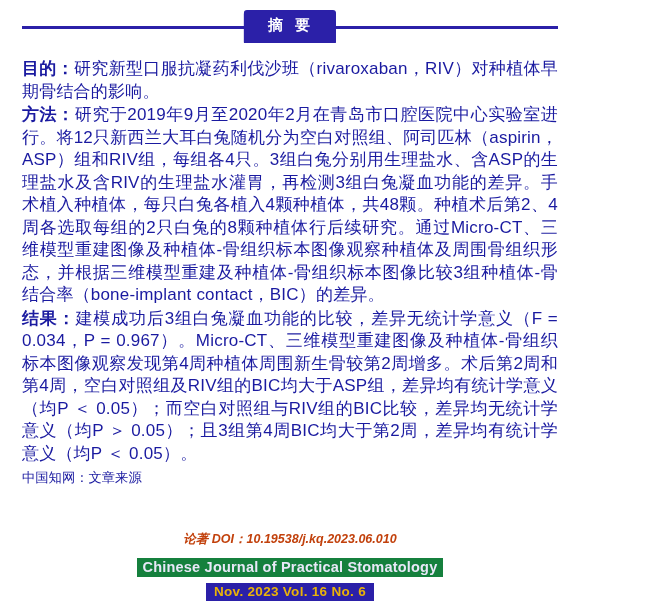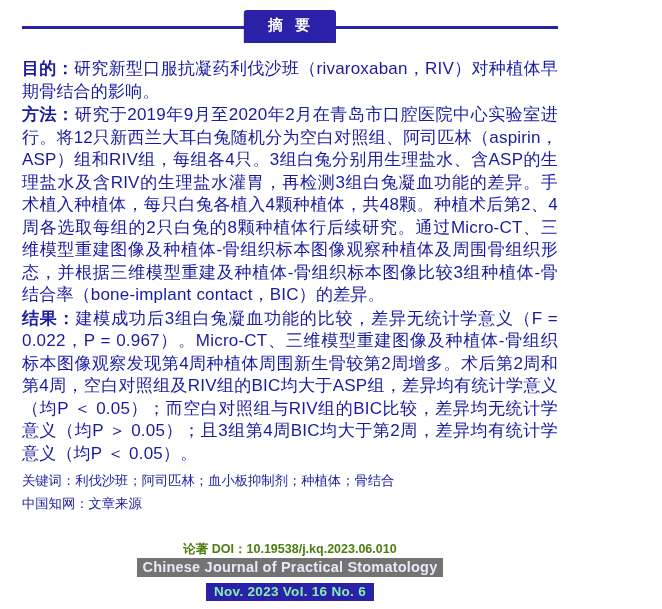--- a/index.html
+++ b/index.html
@@ -83,38 +83,40 @@
   
   .footer {
     position: absolute;
     left: 0;
     right: 0;
     bottom: 8px;
     text-align: center;
   }
   .doi {
     font-size: 12.5px;
-    color: #4d7c0f;
+    color: #c2410c;
     font-weight: bold;
+    margin-bottom: 10px;
+    font-style: italic;
   }
   .journal {
     display: inline-block;
     font-size: 14.5px;
     font-weight: bold;
     color: #e8e8f8;
-    background: #737373;
+    background: #15803d;
     padding: 1px 6px 2px 6px;
     letter-spacing: 0.2px;
   }
   .issue {
     display: inline-block;
     margin-top: 6px;
     font-size: 13.5px;
     font-weight: bold;
-    color: #86efac;
+    color: #eab308;
     background: #2b20a8;
     padding: 1px 8px 2px 8px;
     letter-spacing: 0.3px;
   }
 </style>
 </head>
 <body>
 
 <div class="page">
 
@@ -127,27 +129,24 @@
 
     <p class="para">
       <span class="lead">目的：</span><span>研究新型口服抗凝药利伐沙班（rivaroxaban，RIV）对种植体早期骨结合的影响。</span>
     </p>
 
     <p class="para">
       <span class="lead">方法：</span><span>研究于2019年9月至2020年2月在青岛市口腔医院中心实验室进行。将12只新西兰大耳白兔随机分为空白对照组、阿司匹林（aspirin，ASP）组和RIV组，每组各4只。3组白兔分别用生理盐水、含ASP的生理盐水及含RIV的生理盐水灌胃，再检测3组白兔凝血功能的差异。手术植入种植体，每只白兔各植入4颗种植体，共48颗。种植术后第2、4周各选取每组的2只白兔的8颗种植体行后续研究。通过Micro-CT、三维模型重建图像及种植体-骨组织标本图像观察种植体及周围骨组织形态，并根据三维模型重建及种植体-骨组织标本图像比较3组种植体-骨结合率（bone-implant contact，BIC）的差异。</span>
     </p>
 
     <p class="para">
-      <span class="lead">结果：</span><span>建模成功后3组白兔凝血功能的比较，差异无统计学意义（F = 0.022，P = 0.967）。Micro-CT、三维模型重建图像及种植体-骨组织标本图像观察发现第4周种植体周围新生骨较第2周增多。术后第2周和第4周，空白对照组及RIV组的BIC均大于ASP组，差异均有统计学意义（均P ＜ 0.05）；而空白对照组与RIV组的BIC比较，差异均无统计学意义（均P ＞ 0.05）；且3组第4周BIC均大于第2周，差异均有统计学意义（均P ＜ 0.05）。</span>
+      <span class="lead">结果：</span><span>建模成功后3组白兔凝血功能的比较，差异无统计学意义（F = 0.034，P = 0.967）。Micro-CT、三维模型重建图像及种植体-骨组织标本图像观察发现第4周种植体周围新生骨较第2周增多。术后第2周和第4周，空白对照组及RIV组的BIC均大于ASP组，差异均有统计学意义（均P ＜ 0.05）；而空白对照组与RIV组的BIC比较，差异均无统计学意义（均P ＞ 0.05）；且3组第4周BIC均大于第2周，差异均有统计学意义（均P ＜ 0.05）。</span>
     </p>
 
 
-    <p class="kw">
-      <span>关键词：</span><span>利伐沙班；阿司匹林；血小板抑制剂；种植体；骨结合</span>
-    </p>
 
 
 
     <p class="meta">
       <span>中国知网：</span><span>文章来源</span>
     </p>
 
   </div>
 
   <div class="footer">

